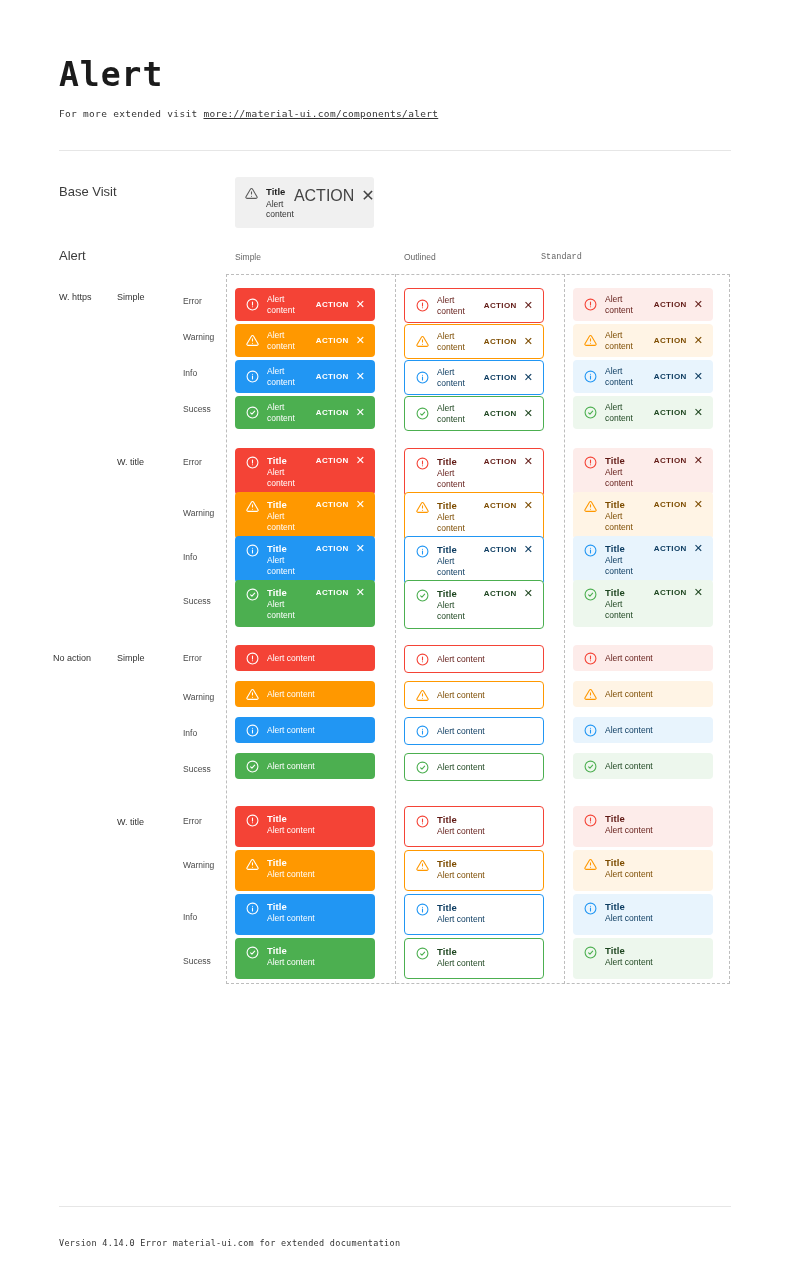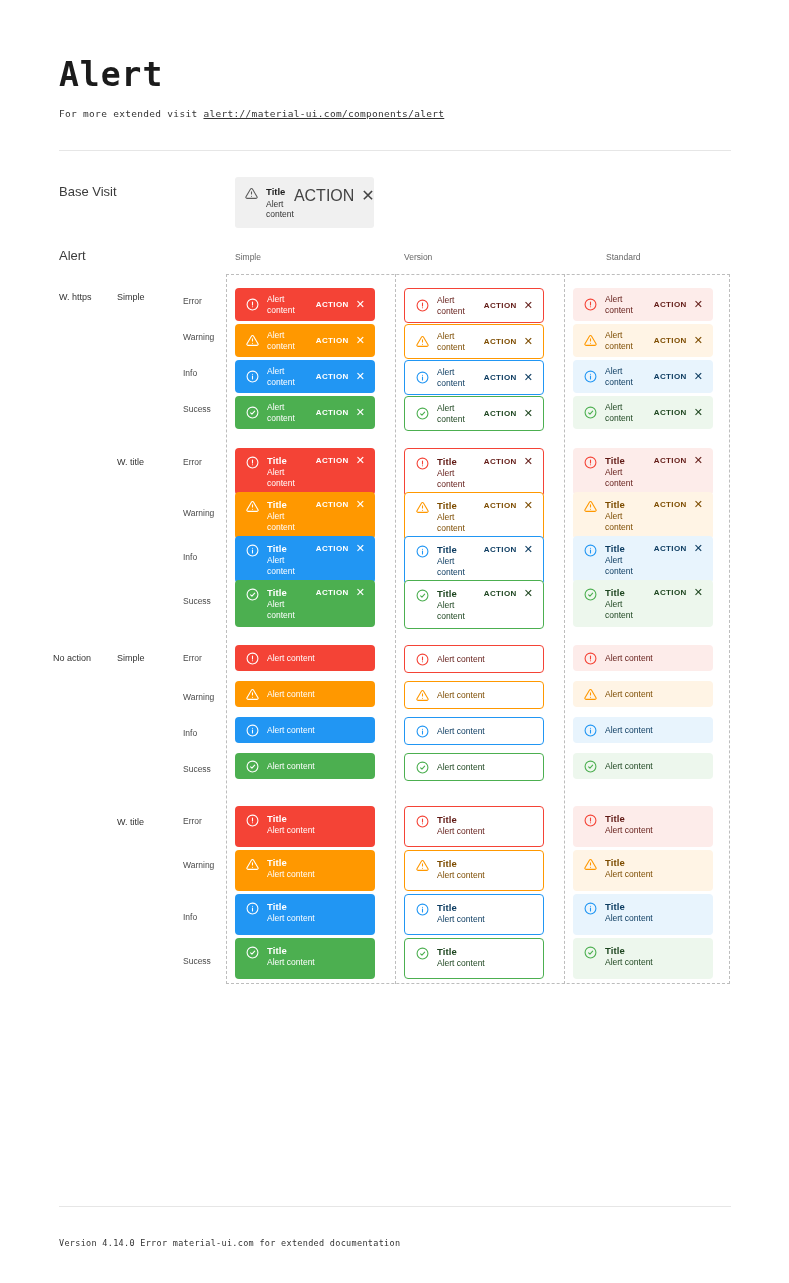--- a/index.html
+++ b/index.html
@@ -78,21 +78,21 @@
   .lbl-alert { left: 59px; top: 248px; }
 
   .col-head {
     position: absolute;
     font-size: 8.5px;
     color: #666;
     top: 252px;
   }
   .col-filled   { left: 235px; }
   .col-outlined { left: 404px; }
-  .col-standard { left: 606px; }
+  .col-standard { left: 541px; font-family: Liberation Mono, monospace; }
 
   .row-label {
     position: absolute;
     font-size: 8.5px;
     color: #4a4a4a;
   }
   .row-label.big { font-size: 9px; color: #333; }
 
   
   .grid-frame {
@@ -189,32 +189,32 @@
   .base-alert .tail { margin-left: auto; display: flex; align-items: center; gap: 7px; color: #444; }
 </style>
 </head>
 <body>
 
 <div class="page">
 
   <div class="header">
     <h1 class="title">Alert</h1>
     <div class="subtitle">
-      <span>For more extended visit </span><a href="#">alert://material-ui.com/components/alert</a>
+      <span>For more extended visit </span><a href="#">more://material-ui.com/components/alert</a>
     </div>
   </div>
   <div class="rule rule-top"></div>
   <div class="rule rule-bottom"></div>
   <div class="footer">Version 4.14.0  Error material-ui.com for extended documentation</div>
 
   <div class="section-label lbl-base-alert">Base Visit</div>
   <div class="section-label lbl-alert">Alert</div>
 
   <div class="col-head col-filled">Simple</div>
-  <div class="col-head col-outlined">Version</div>
+  <div class="col-head col-outlined">Outlined</div>
   <div class="col-head col-standard">Standard</div>
 
   <div class="base-alert">
     <span class="ico">
       <svg width="13" height="13" viewBox="0 0 24 24" fill="none" stroke="#5c5c5c" stroke-width="2" stroke-linecap="round" stroke-linejoin="round">
           <path d="M10.29 3.86L1.82 18a2 2 0 0 0 1.71 3h16.94a2 2 0 0 0 1.71-3L13.71 3.86a2 2 0 0 0-3.42 0z"></path>
           <line x1="12" y1="9" x2="12" y2="13"></line>
           <line x1="12" y1="17" x2="12.01" y2="17"></line>
         </svg>
     </span>

